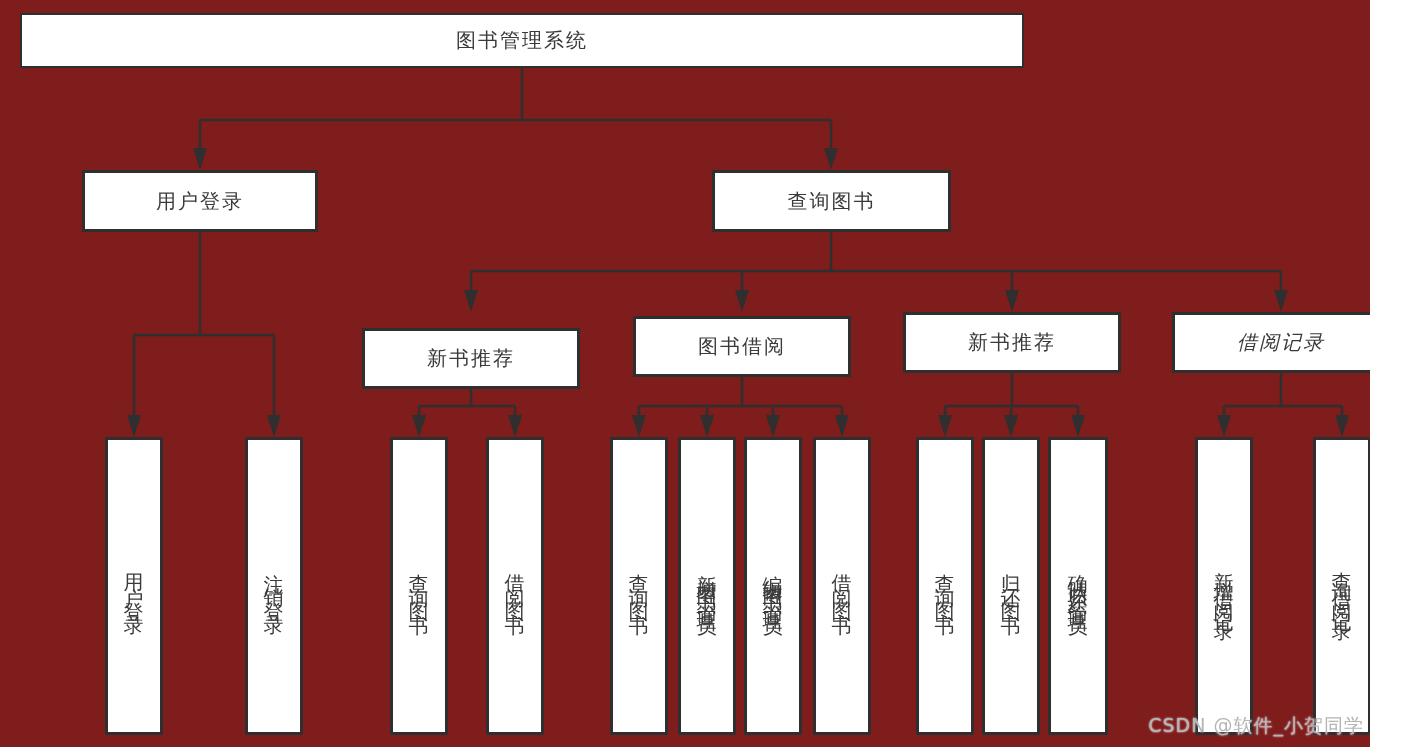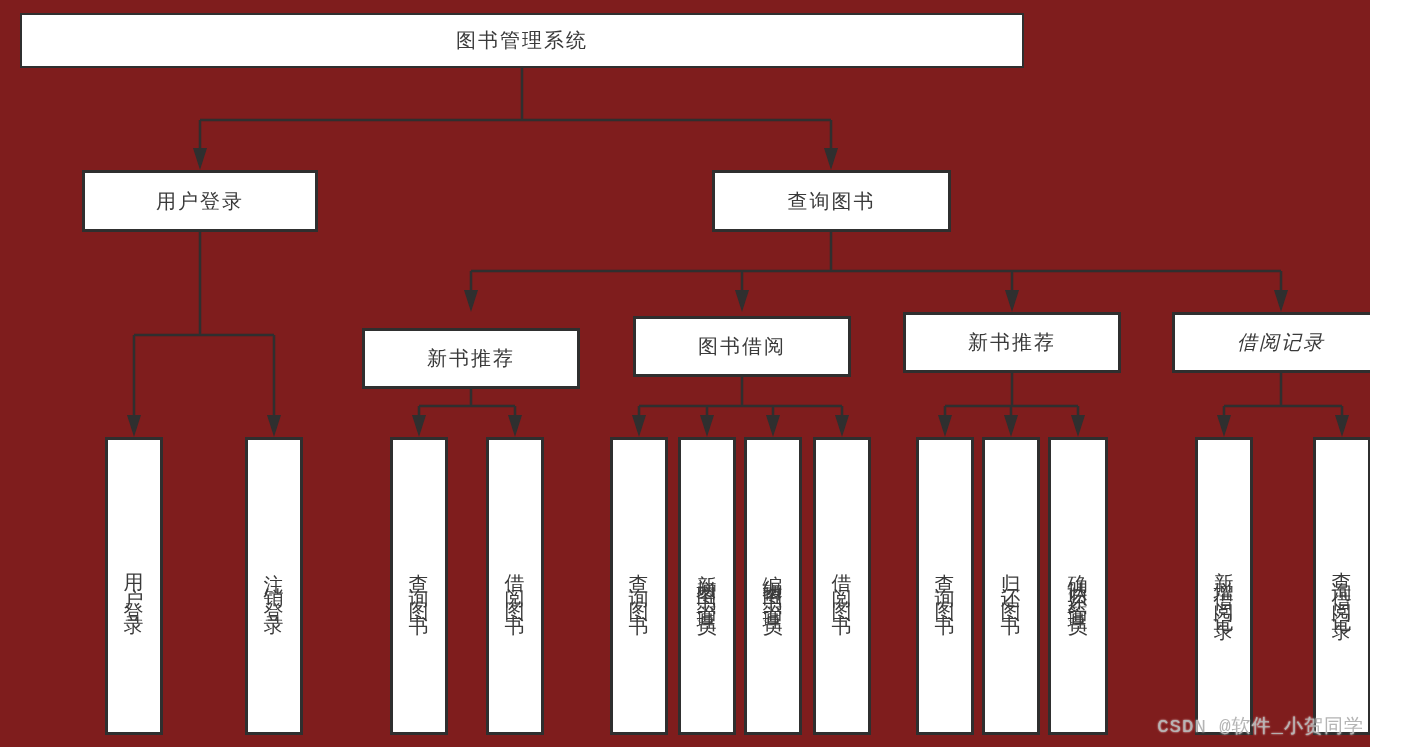--- a/index.html
+++ b/index.html
@@ -19,21 +19,21 @@
   .vlabel{
     writing-mode:vertical-rl;text-orientation:mixed;
     font-size:20px;white-space:nowrap;line-height:1;
   }
   .v4{letter-spacing:14px;}
   .v6{letter-spacing:10px;}
   .v9{letter-spacing:6px;}
   .watermark{
     position:absolute;right:6px;bottom:8px;
     font-size:19px;color:#b5b5b5;letter-spacing:1px;
-    text-shadow:0 0 2px #ffffff;white-space:nowrap;font-family:Liberation Mono, monospace;
+    text-shadow:0 0 2px #ffffff;white-space:nowrap;
   }
 </style>
 </head>
 <body>
 
 <div class="stage">
 
   <svg class="connectors" viewBox="0 0 1405 747" xmlns="http://www.w3.org/2000/svg">
     <g stroke="#2f2f2f" stroke-width="2.5" fill="none">
 

